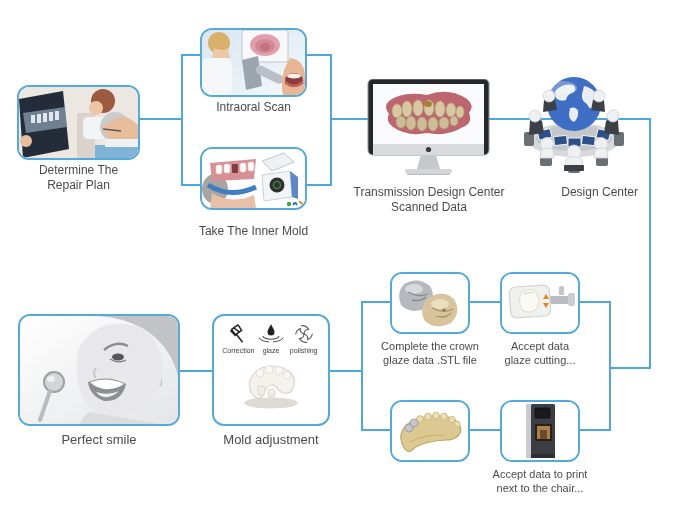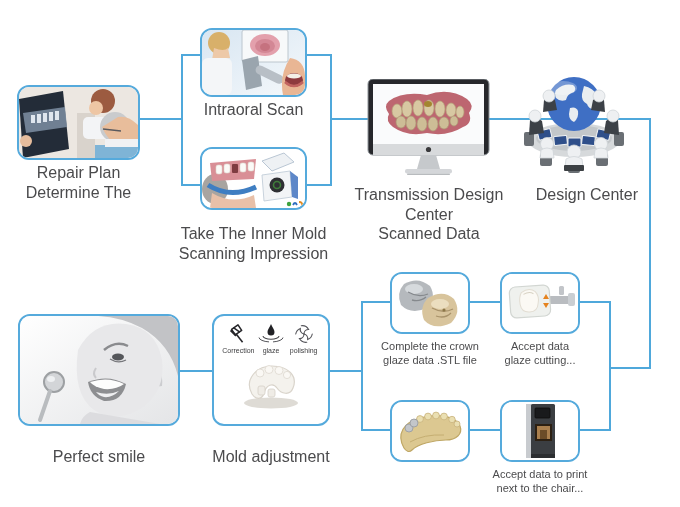--- a/index.html
+++ b/index.html
@@ -9,22 +9,22 @@
   }
   html,body{margin:0;padding:0;}
   body{font-family:"Liberation Sans",sans-serif;background:#fff;}
   .canvas{position:relative;width:680px;height:507px;background:#fff;overflow:hidden;}
   .line{position:absolute;background:var(--line-color);z-index:1;}
   .node{position:absolute;border:2px solid var(--border-color);border-radius:12px;
         background:#fff;overflow:hidden;z-index:2;box-sizing:border-box;}
   .illus{position:absolute;z-index:2;}
   .lbl{position:absolute;color:var(--text-color);text-align:center;z-index:3;line-height:1.22;}
   .lbl span{display:block;}
-  .lbl-md{font-size:16px;}
-  .lbl-lg{font-size:16px;margin-top:15px;}
+  .lbl-md{font-size:12px;}
+  .lbl-lg{font-size:13px;}
   .lbl-sm{font-size:11px;line-height:1.25;}
   .tools{display:flex;justify-content:space-between;padding:7px 8px 0 8px;}
   .tool{display:flex;flex-direction:column;align-items:center;width:34px;}
   .tool .tlabel{font-size:7px;color:#3c3c3e;margin-top:2px;white-space:nowrap;}
   svg{display:block;}
 </style>
 </head>
 <body>
 
 <div class="canvas">
@@ -68,22 +68,22 @@
       <circle cx="77" cy="21" r="7" fill="#eec6a4"></circle>
       <rect x="64" y="30" width="36" height="22" rx="5" fill="#f3f4f6"></rect>
       <circle cx="96" cy="40" r="15" fill="#c9cbcd"></circle>
       <path d="M83,40 q6,14 14,16 l22,0 l0,-18 q-10,-10 -20,-8 z" fill="#e8bd9b"></path>
       <line x1="84" y1="42" x2="102" y2="44" stroke="#5a5a5e" stroke-width="1.6"></line>
       <rect x="76" y="58" width="43" height="13" fill="#7fb4d6"></rect>
       <rect x="86" y="52" width="33" height="8" fill="#f0f1f3"></rect>
     </svg>
   </div>
   <div class="lbl lbl-md" style="left:10px;top:163px;width:137px;">
+    <span>Determine The</span>
     <span>Repair Plan</span>
-    <span>Determine The</span>
   </div>
 
   <div class="node" style="left:200px;top:28px;width:107px;height:69px;">
     <svg width="103" height="65" viewBox="0 0 103 65">
       <defs>
           <linearGradient id="iobg" x1="0" y1="0" x2="1" y2="1">
         <stop offset="0" stop-color="#d8e6f2"></stop>
             <stop offset="1" stop-color="#f4f8fb"></stop>
       </linearGradient>
         </defs>
@@ -126,21 +126,20 @@
       <polygon points="60,12 82,4 92,13 70,22" fill="#eef1f4" stroke="#b9c6d4" stroke-width="1"></polygon>
       <circle cx="75" cy="36" r="7.5" fill="#2e2f33"></circle>
       <circle cx="75" cy="36" r="3.5" fill="none" stroke="#3f7d3a" stroke-width="1.6"></circle>
       <circle cx="87" cy="55" r="2.2" fill="#3fa33f"></circle>
       <path d="M91,56 q2,-4 4,0" fill="none" stroke="#2f6fc0" stroke-width="1.8"></path>
       <path d="M97,53 q4,0 3,4" fill="none" stroke="#e08a1f" stroke-width="1.8"></path>
     </svg>
   </div>
   <div class="lbl lbl-md" style="left:178px;top:213px;width:151px;margin-top:11px;">
     <span>Take The Inner Mold</span>
-    <span>Scanning Impression</span>
   </div>
 
   <div class="illus" style="left:367px;top:79px;">
     <svg width="123" height="100" viewBox="0 0 123 100">
       <rect x="1" y="0" width="121" height="76" rx="5" fill="#26272b" stroke="#8e9499" stroke-width="1"></rect>
       <rect x="6" y="5" width="111" height="60" fill="#fafbfc"></rect>
       <path d="M22,22 q14,-10 38,-6 q22,-8 40,4 q8,6 2,14 q4,10 -6,14 q-16,10 -36,6 q-20,4 -34,-6 q-8,-6 -4,-13 q-6,-8 0,-13 z" fill="#bd6670"></path>
       <g fill="#d8c8a2" stroke="#b4a179" stroke-width="0.7">
         <ellipse cx="30" cy="32" rx="5" ry="7"></ellipse>
           <ellipse cx="40" cy="30" rx="5" ry="8"></ellipse>

